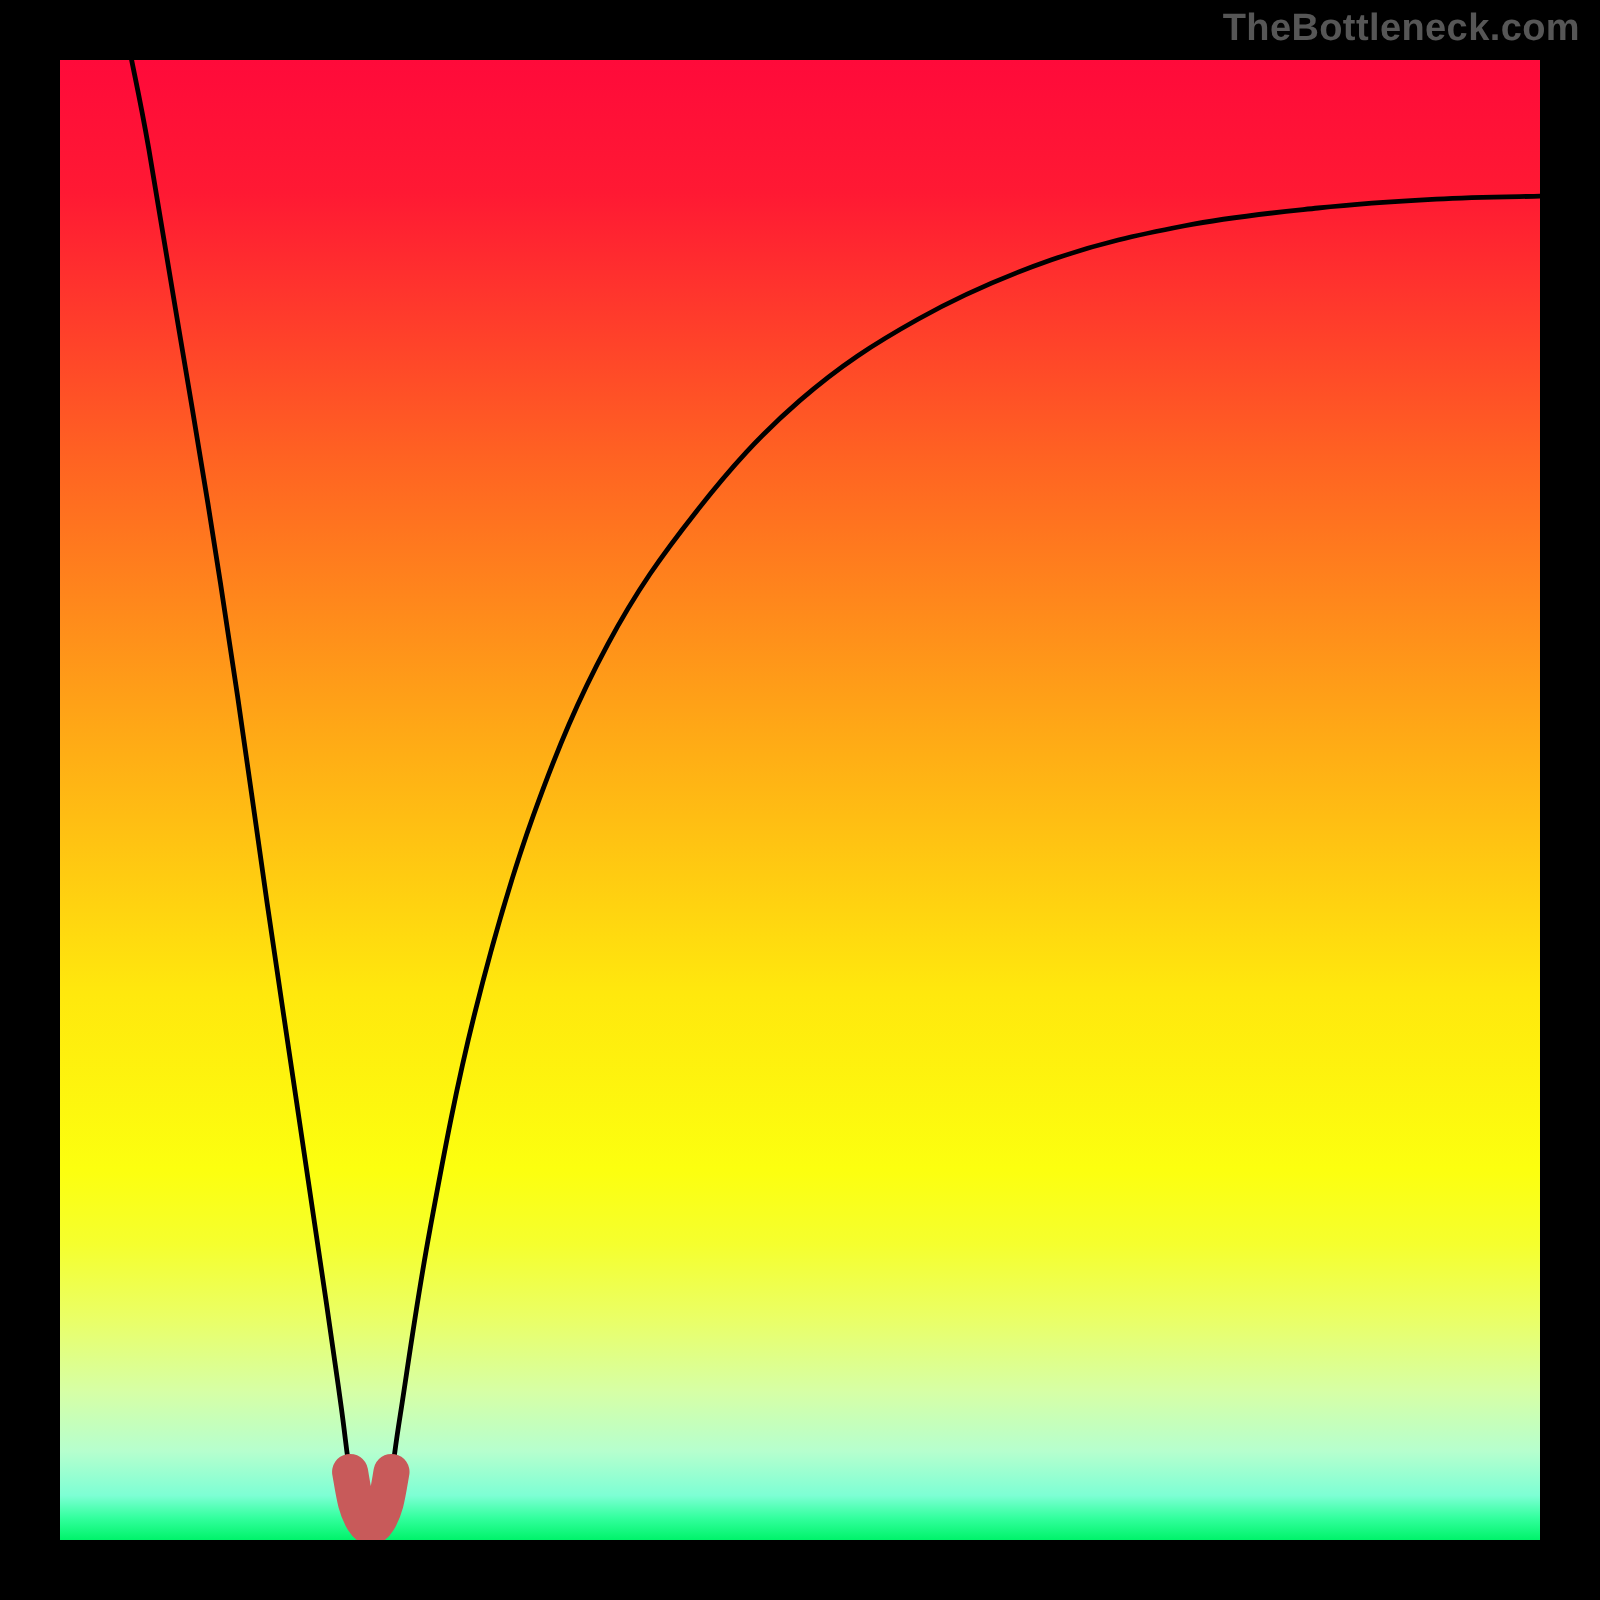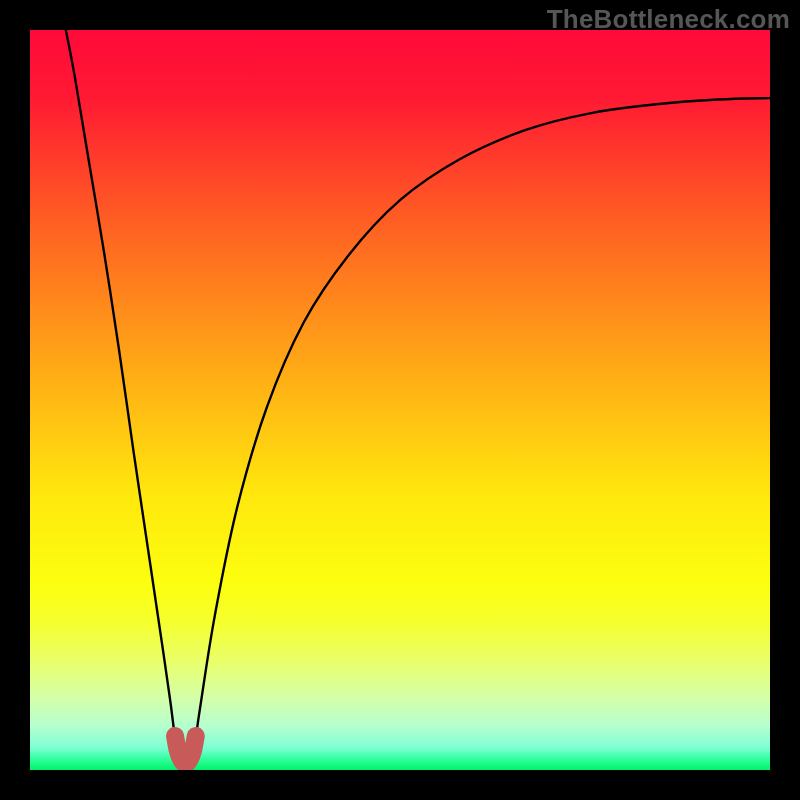--- a/index.html
+++ b/index.html
@@ -23,21 +23,21 @@
     left: 30px;
     top: 30px;
     width: 740px;
     height: 740px;
   }
   .watermark {
     position: absolute;
     top: 4px;
     right: 10px;
     font-family: Arial, Helvetica, sans-serif;
-    font-size: 26px;
+    font-size: 19px;
     font-weight: 600;
     color: #565656;
     letter-spacing: 0.2px;
   }
 </style>
 </head>
 <body>
 
 <div class="frame">
   <div class="watermark">TheBottleneck.com</div>

